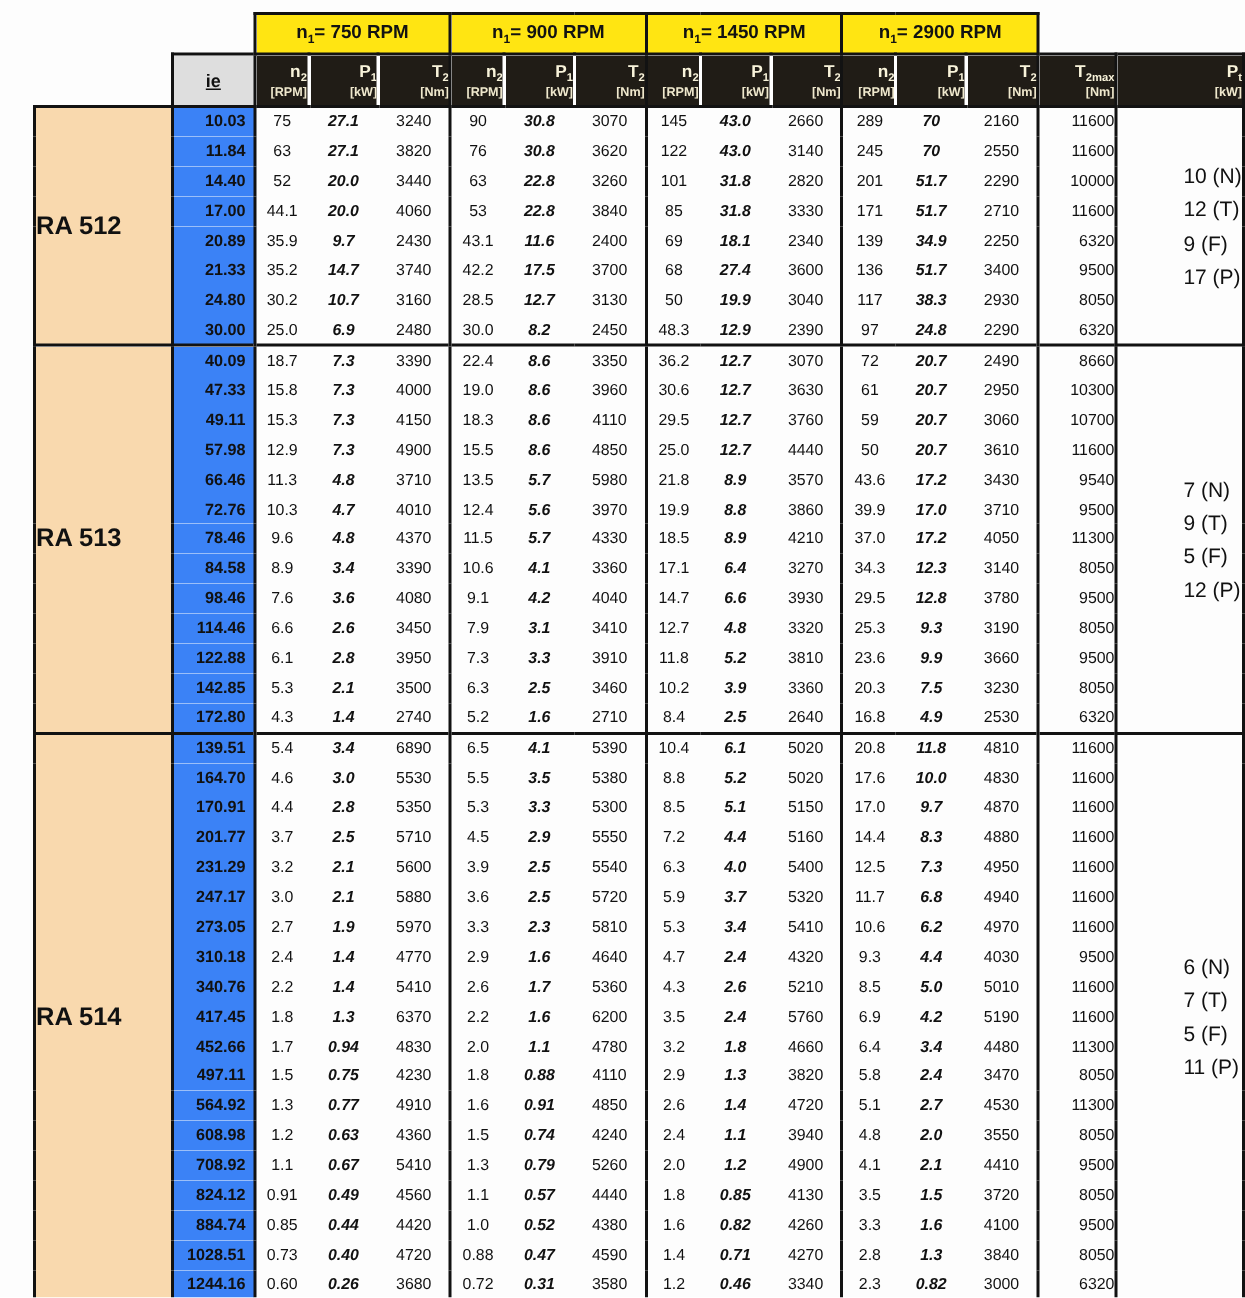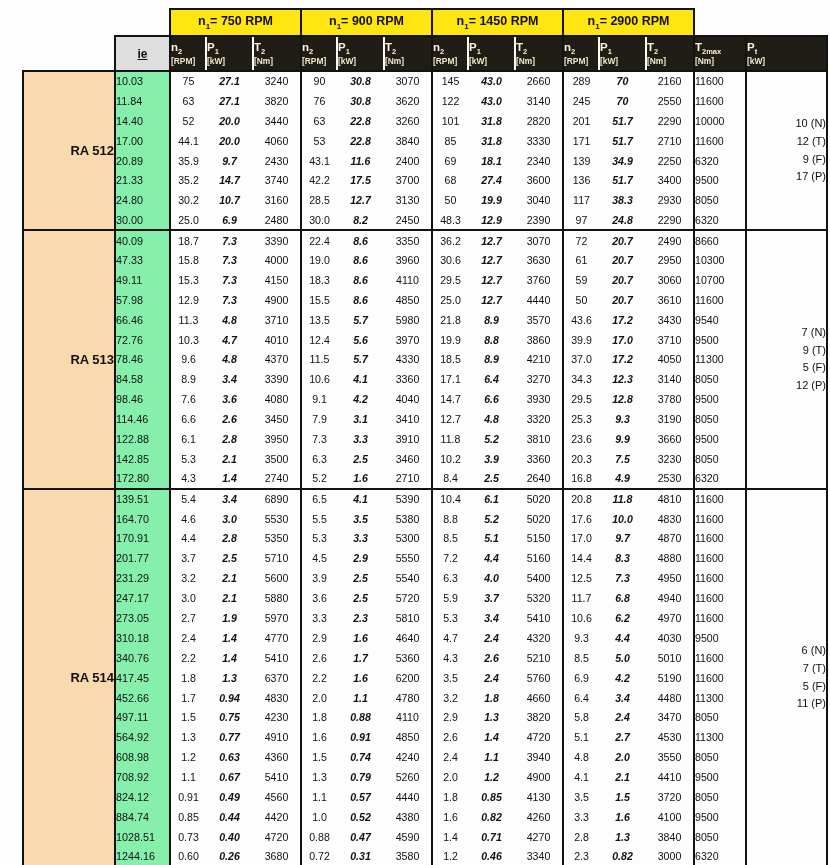--- a/index.html
+++ b/index.html
@@ -8,38 +8,38 @@
   table.ratio{position:absolute;left:22px;top:8px;border-collapse:collapse;table-layout:fixed;}
   th,td{padding:0;margin:0;font-size:10.6px;color:#111;overflow:hidden;white-space:nowrap;}
   
   td.blank{border:none;background:transparent;}
   th.speed{background:#ffe512;border:2.5px solid #121212;height:25px;text-align:center;
            font-size:12.5px;font-weight:600;color:#121212;}
   th.speed sub{font-size:8px;}
   th.speed b{font-weight:800;}
   
   th.dark{background:#201c16;color:#f8f3da;border-top:2.5px solid #121212;border-bottom:2.5px solid #121212;
-          border-right:2px solid #fff;height:33px;text-align:left;font-weight:700;font-size:11.5px;line-height:1.05;}
+          border-right:2px solid #fff;height:33px;text-align:right;font-weight:700;font-size:11.5px;line-height:1.05;}
   th.dark sub{font-size:7.5px;}
   th.dark .unit{display:block;font-size:8.4px;font-weight:600;color:#efe8cd;margin-top:1px;}
   th.dark.g-first{border-left:2.5px solid #121212;}
   th.dark.g-end{border-right:2.5px solid #121212;}
   th.dark.boxed{border-left:2.5px solid #121212;border-right:2.5px solid #121212;}
   th.ie-head{background:#dedede;border:2.5px solid #121212;text-align:center;font-weight:700;font-size:12px;text-decoration:underline;}
   
   tbody tr{height:19.9px;}
-  td.ie{background:#86efac;border-left:2.5px solid #121212;border-right:2.5px solid #121212;
-        font-weight:400;text-align:left;padding-right:5px;font-size:10.8px;}
-  th.ra{background:#f9d9ae;border:2.5px solid #121212;text-align:right;font-weight:700;font-size:13px;}
+  td.ie{background:#3b82f6;border-left:2.5px solid #121212;border-right:2.5px solid #121212;
+        font-weight:700;text-align:right;padding-right:5px;font-size:10.8px;}
+  th.ra{background:#f9d9ae;border:2.5px solid #121212;text-align:left;font-weight:700;font-size:17px;}
   td.num{text-align:center;}
   td.p1{font-weight:700;font-style:italic;}
   td.g-first{border-left:2.5px solid #121212;}
   td.g-end{border-right:2.5px solid #121212;}
-  td.t2max{border-left:2.5px solid #121212;border-right:2.5px solid #121212;text-align:left;}
-  td.ptcell{border:2.5px solid #121212;text-align:right;font-size:11px;line-height:1.6;vertical-align:middle;padding-left:44px;}
+  td.t2max{border-left:2.5px solid #121212;border-right:2.5px solid #121212;text-align:right;}
+  td.ptcell{border:2.5px solid #121212;text-align:left;font-size:14px;line-height:1.6;vertical-align:middle;padding-left:44px;}
   tr.group-first td, tr.group-first th{border-top:2.5px solid #121212;}
   tr.last-row td{border-bottom:2.5px solid #121212;}
 </style>
 </head>
 <body>
 
 <div class="page">
   <table class="ratio">
     <colgroup>
       <col style="width:92px">

